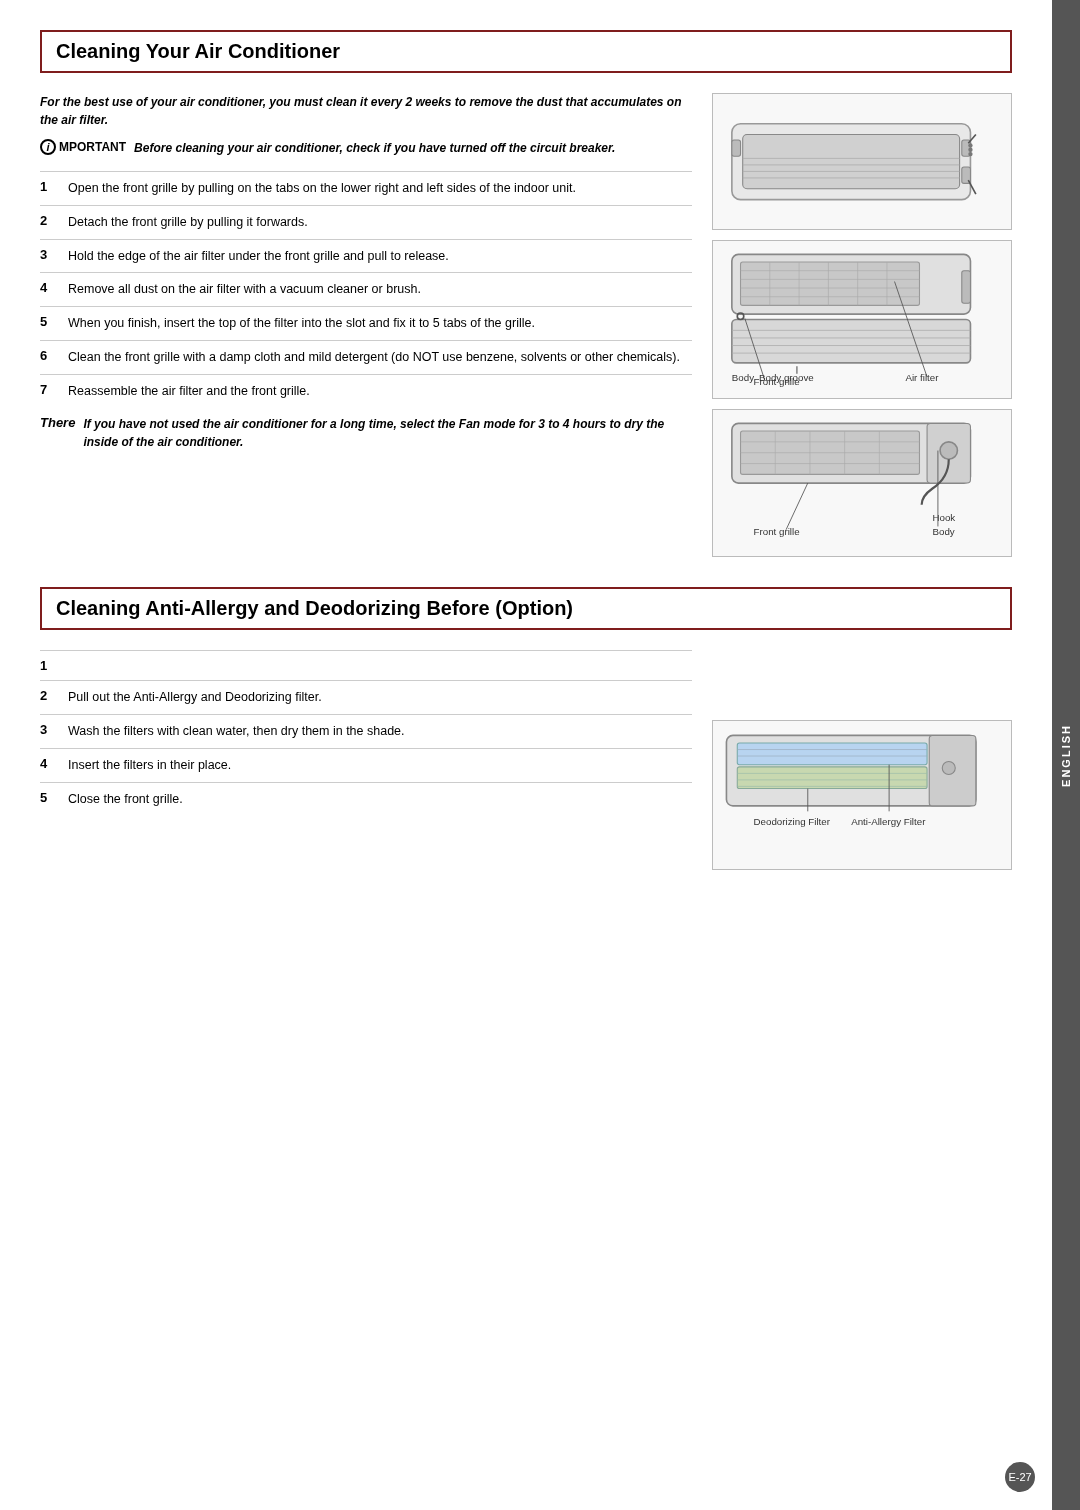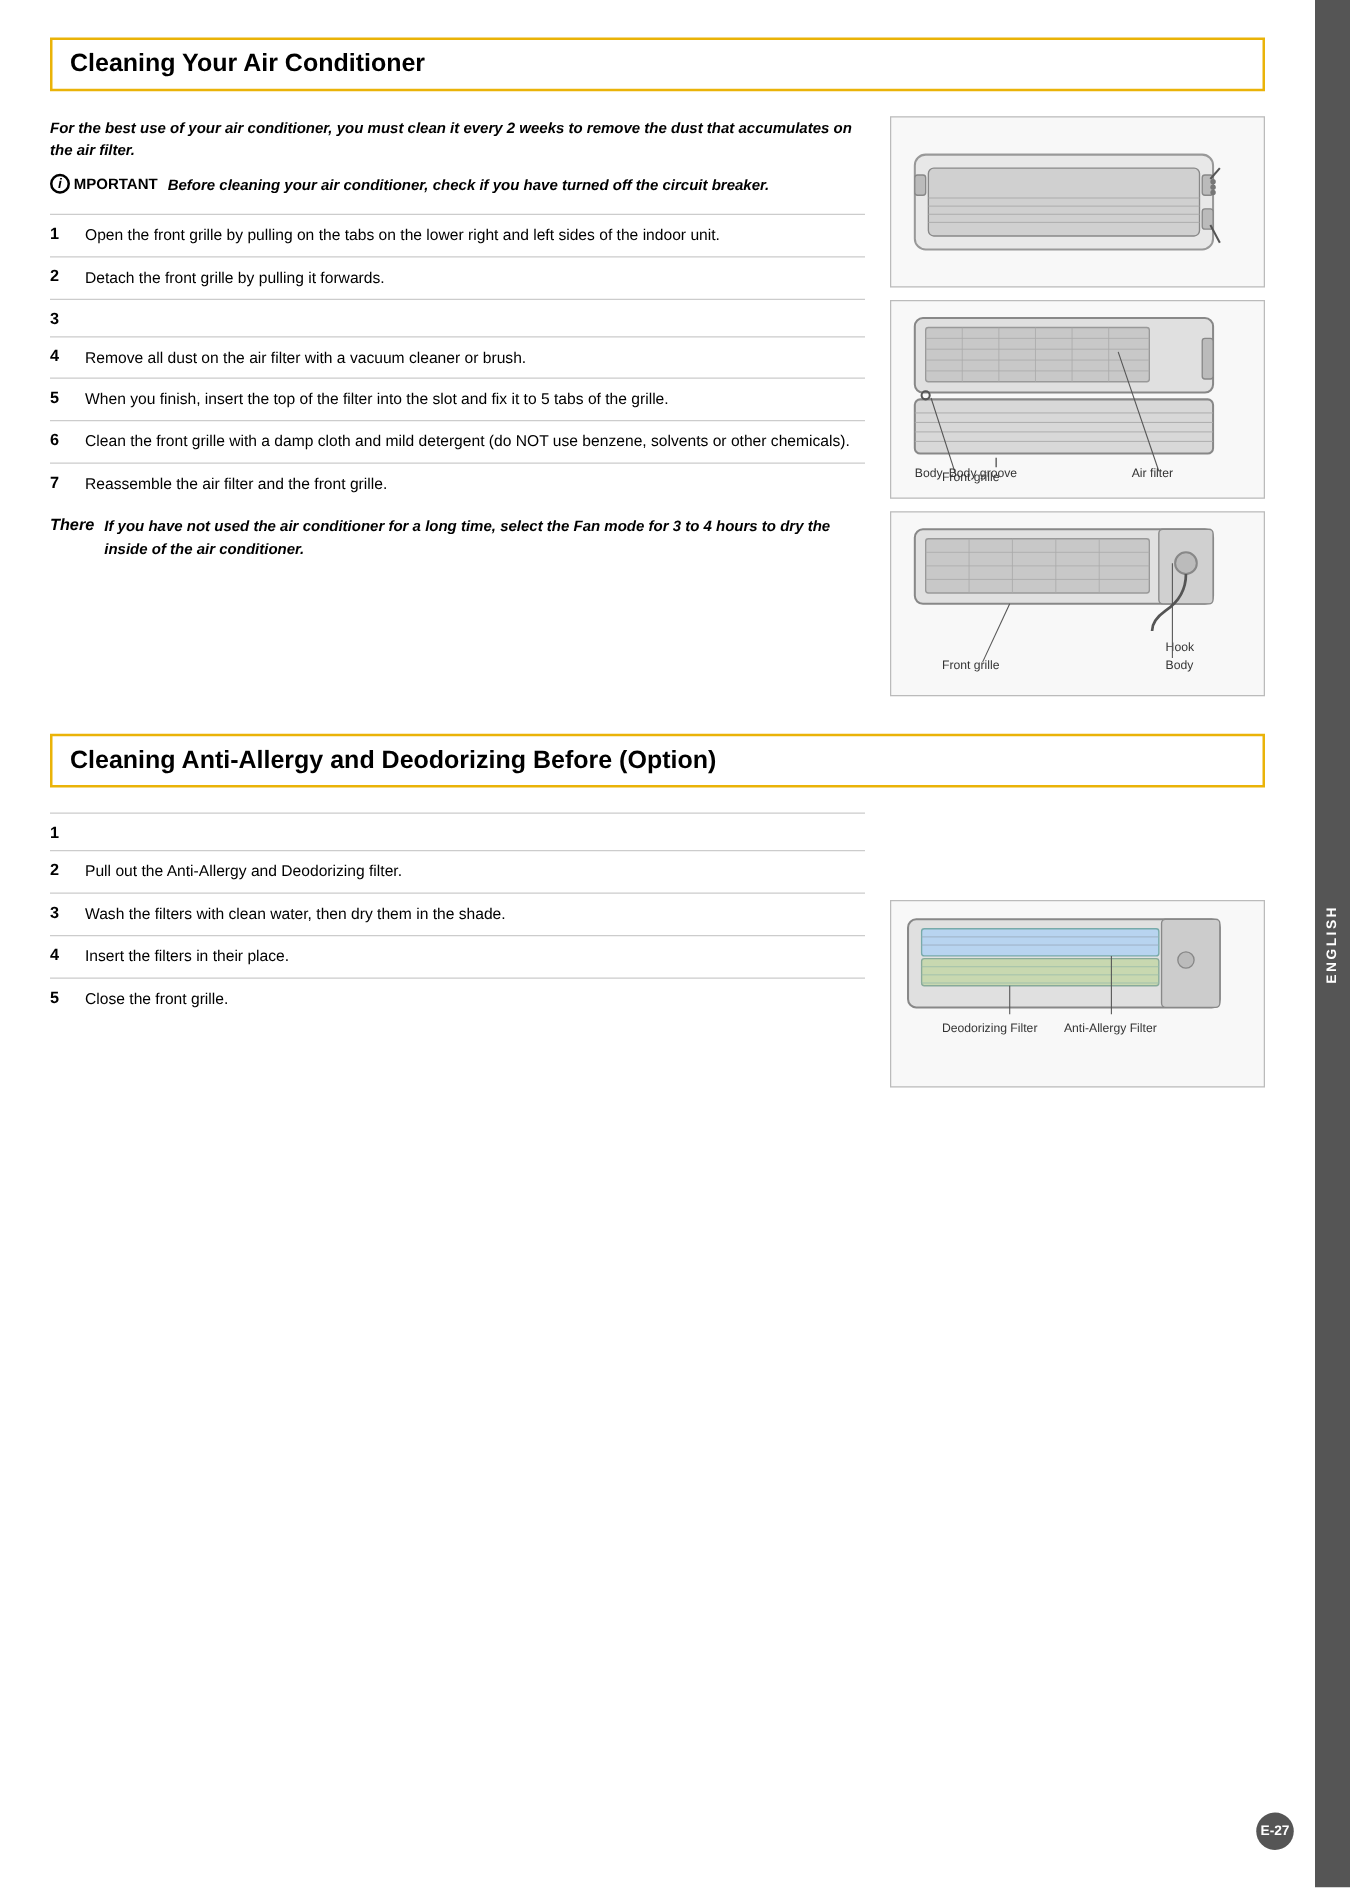--- a/index.html
+++ b/index.html
@@ -40,21 +40,21 @@
     }
     .main-content {
       flex: 1;
       padding: 30px 40px 30px 40px;
       margin-right: 28px;
     }
 
     
     .section-header {
       background: #fff;
-      border: 2px solid #eab308;
+      border: 2px solid #7f1d1d;
       padding: 8px 14px;
       font-size: 20px;
       font-weight: bold;
       margin-bottom: 20px;
     }
 
     
     .two-col {
       display: flex;
       gap: 20px;
@@ -172,26 +172,26 @@
     }
 
     
     .ac-diagram-1 { min-height: 120px; }
     .ac-diagram-2 { min-height: 150px; }
     .ac-diagram-3 { min-height: 130px; }
 
     
     .page-number {
       position: absolute;
-      bottom: 30px;
+      bottom: 18px;
       right: 45px;
       background: #555;
       color: #fff;
       font-size: 11px;
-      font-weight: bold;
+      font-weight: normal;
       border-radius: 50%;
       width: 30px;
       height: 30px;
       display: flex;
       align-items: center;
       justify-content: center;
     }
 
     .section-spacer {
       height: 20px;
@@ -222,20 +222,21 @@
         <div class="step-item">
               <span class="step-number">1</span>
               <span class="step-text">Open the front grille by pulling on the tabs on the lower right and left sides of the indoor unit.</span>
             </div>
             <div class="step-item">
               <span class="step-number">2</span>
               <span class="step-text">Detach the front grille by pulling it forwards.</span>
             </div>
             <div class="step-item">
               <span class="step-number">3</span>
+              <span class="step-text">Hold the edge of the air filter under the front grille and pull to release.</span>
             </div>
             <div class="step-item">
               <span class="step-number">4</span>
               <span class="step-text">Remove all dust on the air filter with a vacuum cleaner or brush.</span>
             </div>
             <div class="step-item">
               <span class="step-number">5</span>
               <span class="step-text">When you finish, insert the top of the filter into the slot and fix it to 5 tabs of the grille.</span>
             </div>
             <div class="step-item">

